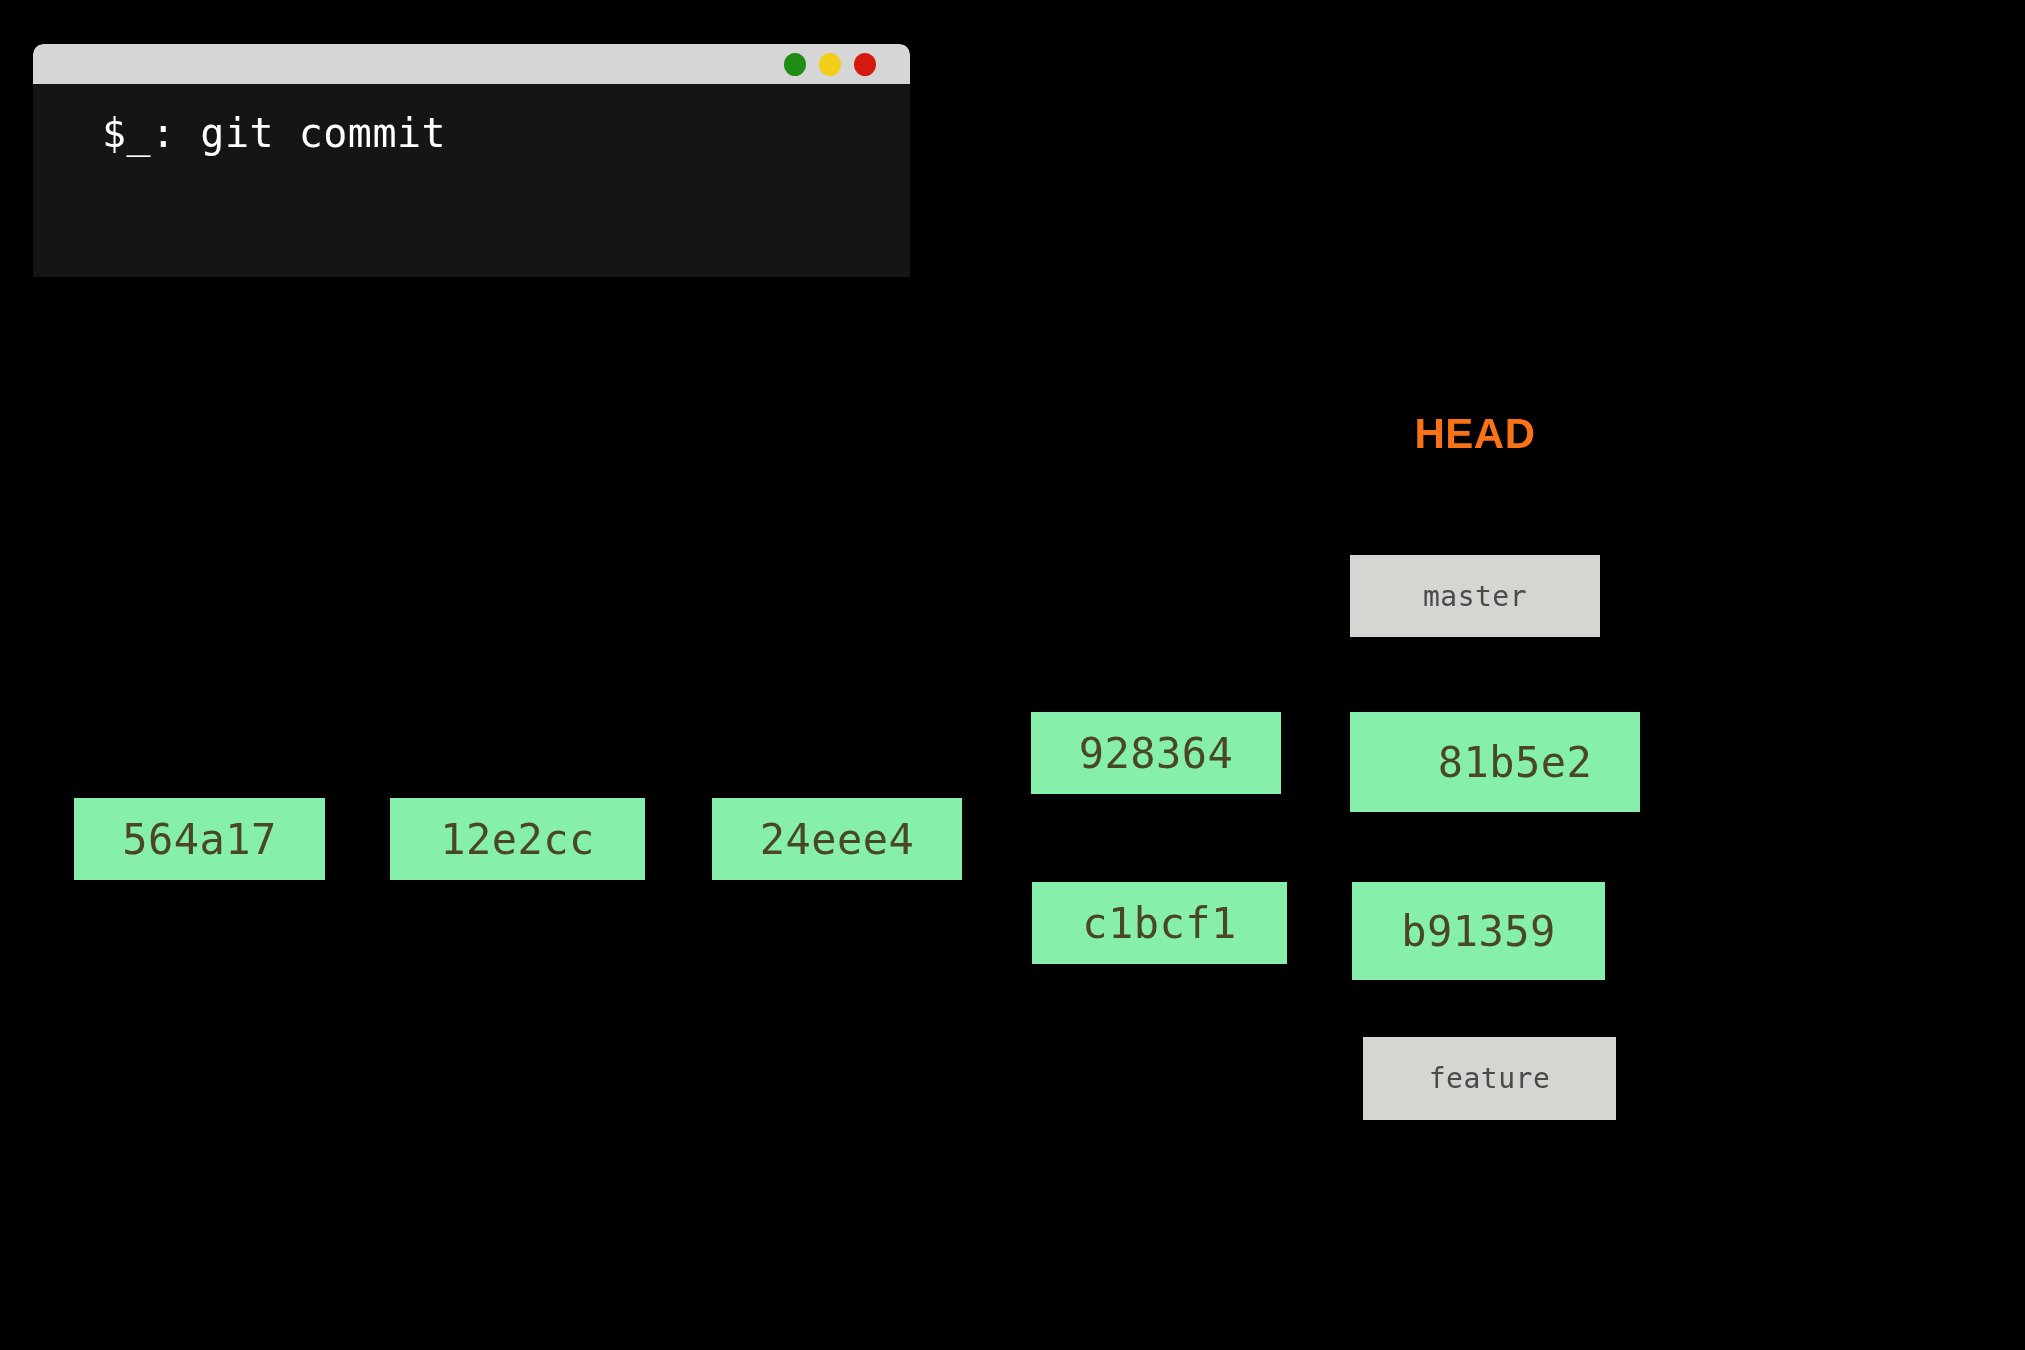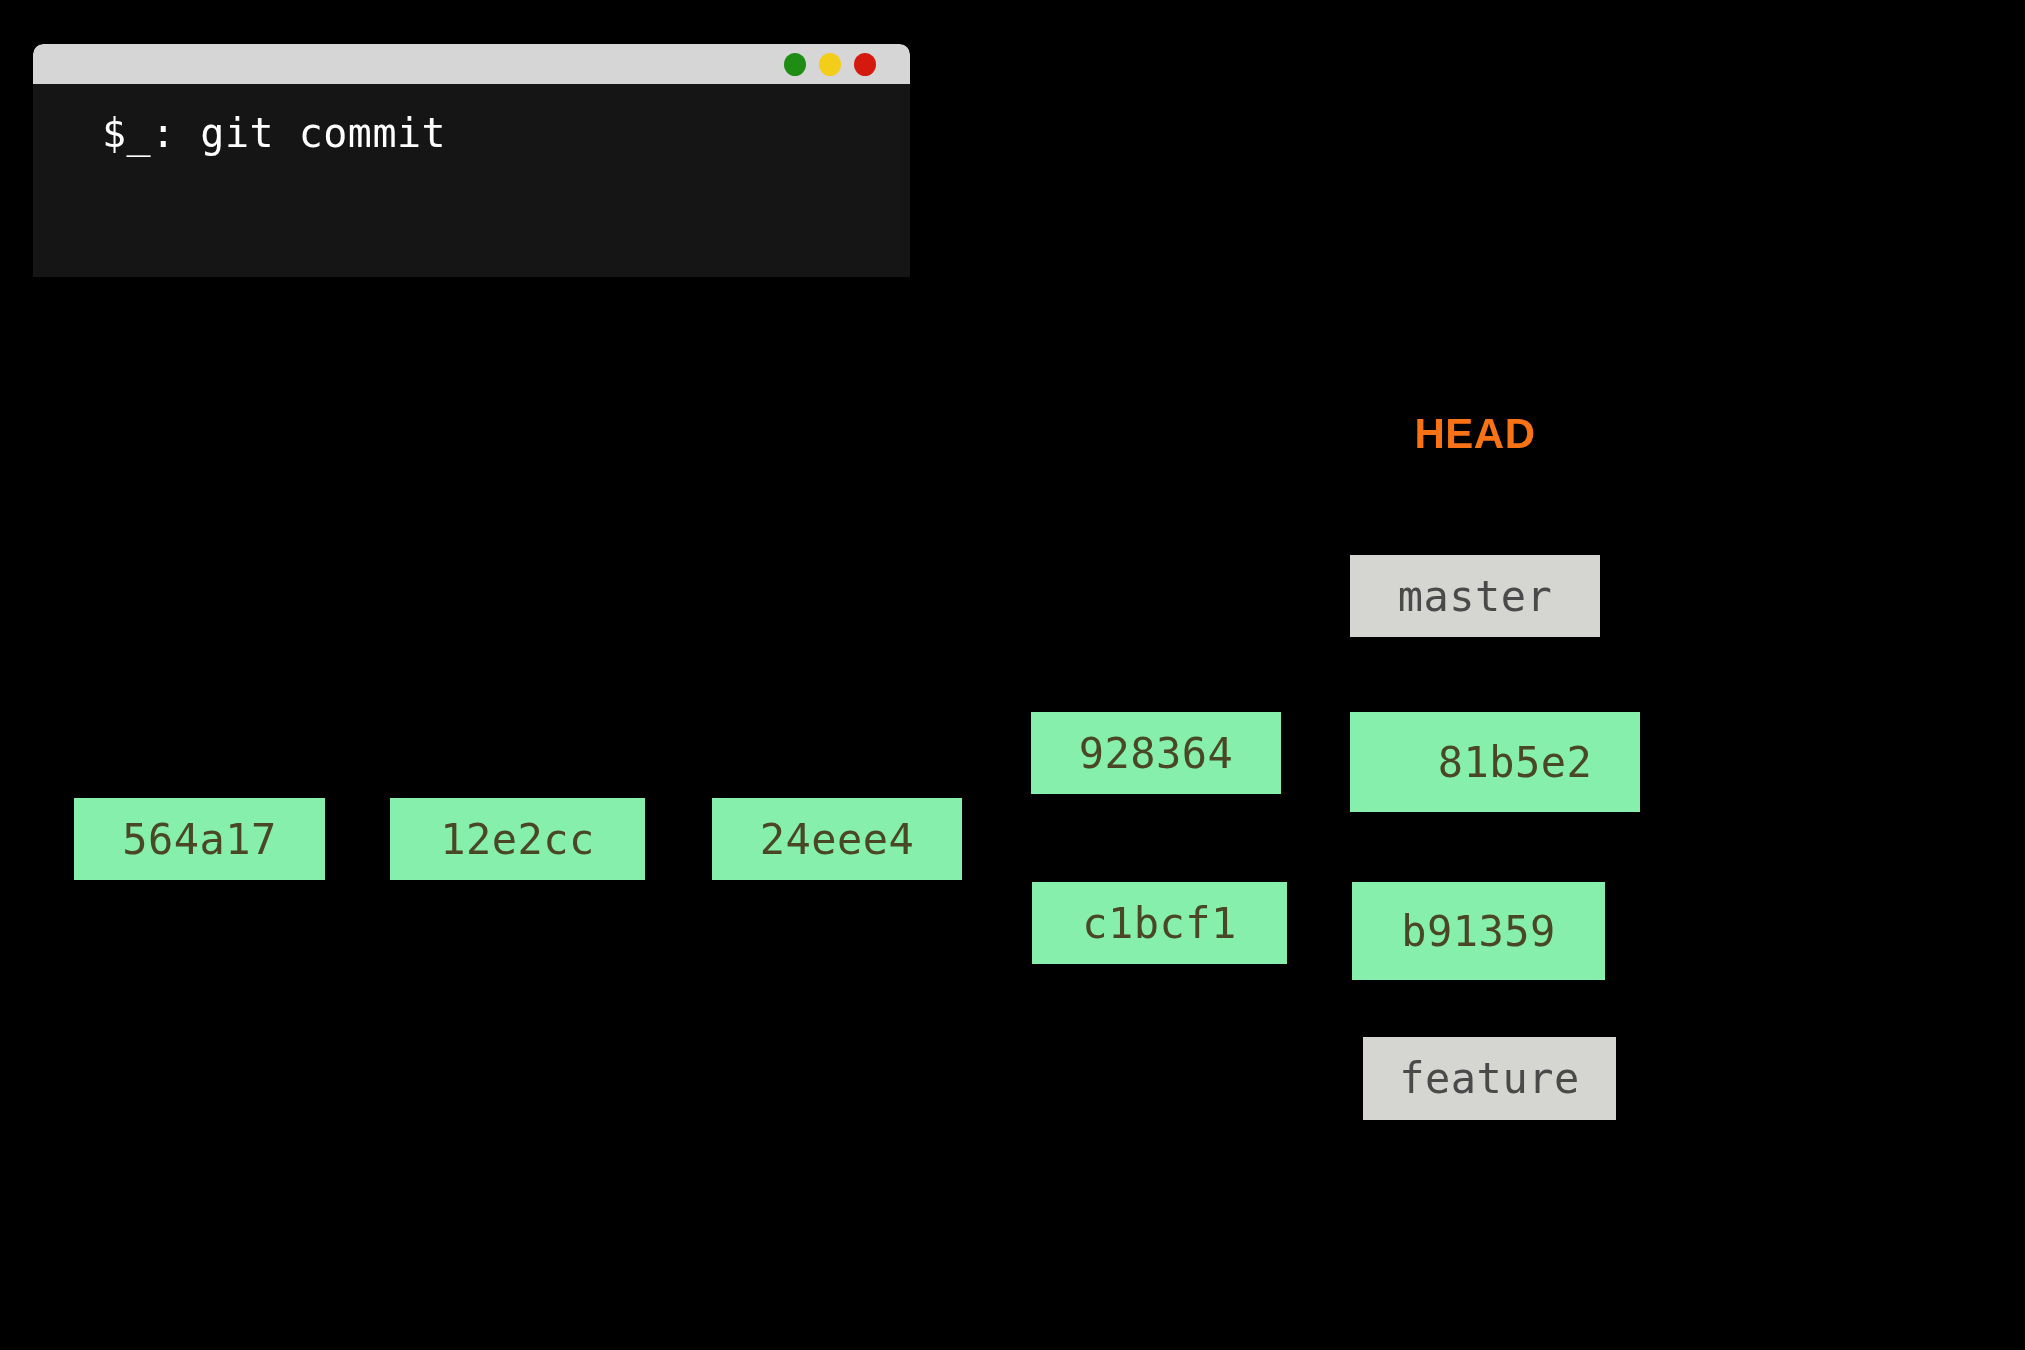--- a/index.html
+++ b/index.html
@@ -89,21 +89,21 @@
   }
   .node.commit {
     background: #86efac;
     color: #4a4727;
     font-size: 42px;
     letter-spacing: 0.5px;
   }
   .node.ref {
     background: #d5d6d1;
     color: #4a4a4a;
-    font-size: 42px;
+    font-size: 28px;
     letter-spacing: 0.5px;
   }
   .head-label {
     position: absolute;
     color: #f97316;
     font-family: "Liberation Sans", sans-serif;
     font-weight: bold;
     font-size: 42px;
     letter-spacing: 0.5px;
     white-space: pre;

